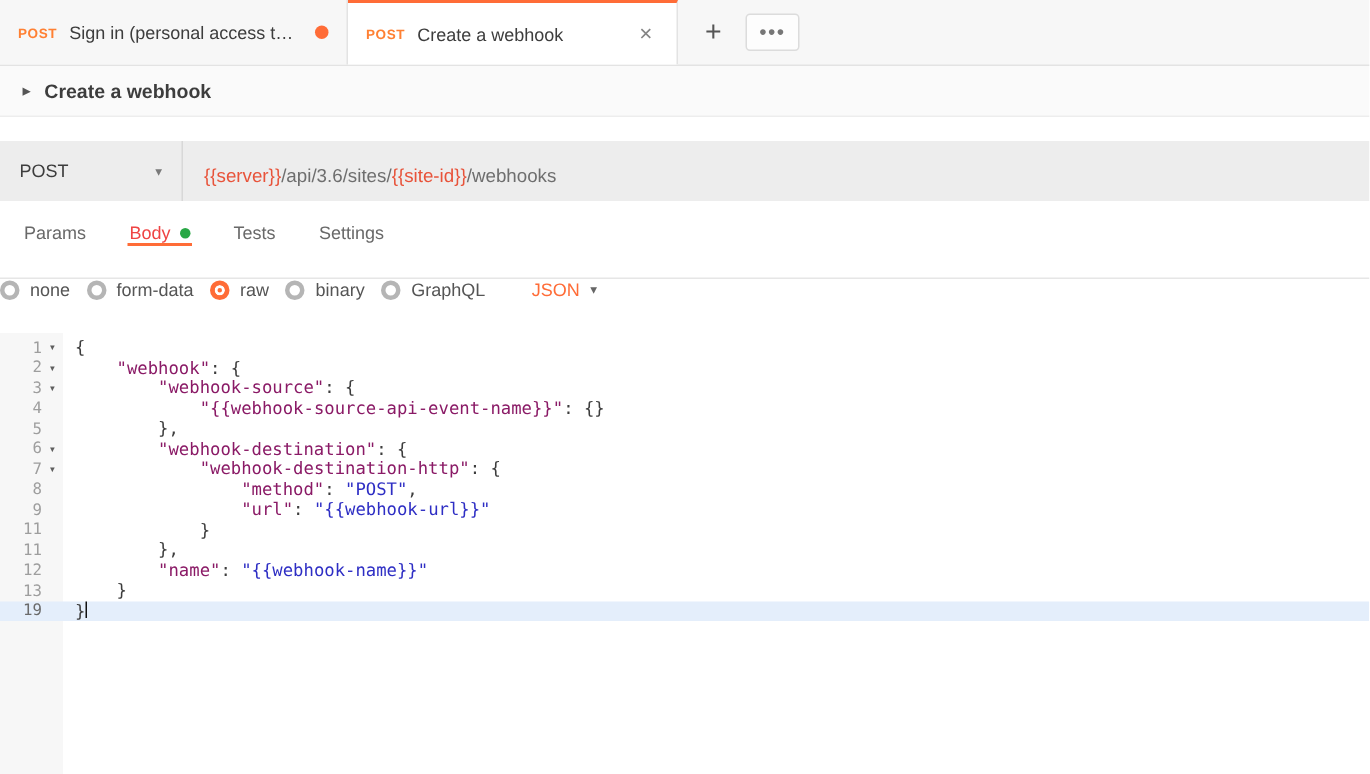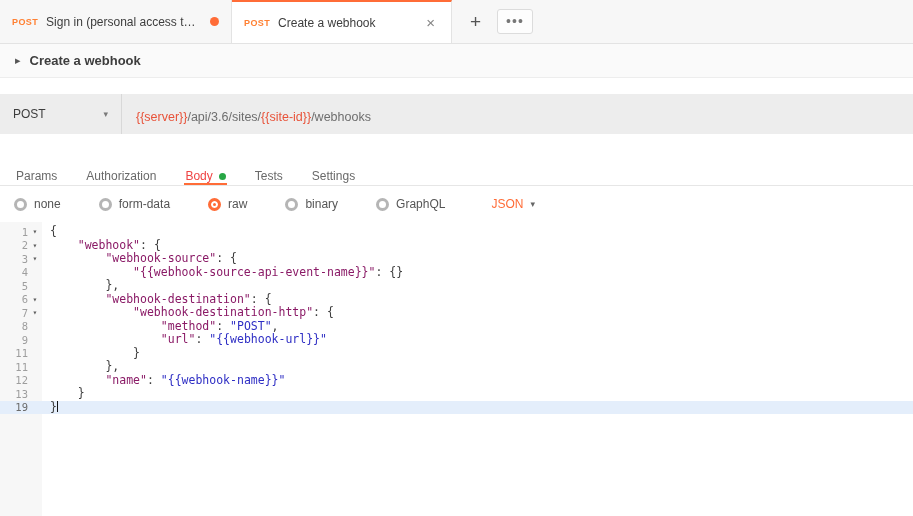--- a/index.html
+++ b/index.html
@@ -40,30 +40,30 @@
   .caret-right{color:#555;font-size:11px}
   .title-text{font-size:13px;font-weight:bold;color:#3d3d3d}
   
   .urlbar{margin-top:16px;height:40px;flex:none;display:flex;align-items:stretch;background:#ededed}
   .method-select{width:122px;flex:none;display:flex;align-items:center;justify-content:space-between;padding:0 13px;border-right:1px solid #d8d8d8;font-size:12px;color:#3d3d3d;cursor:pointer}
   .dd-caret{font-size:9px;color:#7a7a7a}
   .url-field{display:flex;align-items:flex-start;padding:16px 14px;font-size:12.5px;cursor:text}
   .url-field .var{color:var(--variable)}
   .url-field .plain{color:#6e6e6e}
   
-  .reqtabs{margin-top:14px;height:38px;flex:none;display:flex;align-items:flex-end;gap:27px;padding:0 15px;border-bottom:1px solid #e6e6e6;font-size:12px;color:#696969}
+  .reqtabs{margin-top:14px;height:38px;flex:none;display:flex;align-items:flex-start;gap:27px;padding:0 15px;border-bottom:1px solid #e6e6e6;font-size:12px;color:#696969}
   .reqtab{display:flex;align-items:center;gap:6px;cursor:pointer;border-bottom:2px solid transparent;padding:0 1px}
   .reqtab.active{color:#ef4444;border-bottom-color:var(--accent)}
   .green-dot{width:7px;height:7px;border-radius:50%;background:var(--body-dot)}
   
-  .bodytypes{height:36px;flex:none;display:flex;align-items:center;gap:38px;padding:0 14px;font-size:12px;color:#555}
+  .bodytypes{height:36px;flex:none;display:flex;align-items:flex-start;gap:11px;padding:0 0;font-size:12px;color:#555}
   .bt-option{display:flex;align-items:center;gap:7px;cursor:pointer}
   .radio{width:13px;height:13px;border-radius:50%;border:3px solid #b5b5b5;background:#fff;flex:none}
   .bt-option.selected .radio{border-color:var(--accent);background:var(--accent);box-shadow:inset 0 0 0 2px #fff}
-  .lang-select{display:flex;align-items:center;gap:7px;color:var(--accent);cursor:pointer;margin-left:8px}
+  .lang-select{display:flex;align-items:center;gap:7px;color:var(--accent);cursor:pointer;margin-left:20px}
   .lang-select .dd-caret{color:#666}
   
   .editor{flex:1;display:flex;font-family:"DejaVu Sans Mono",monospace;overflow:hidden}
   .gutter{width:42px;flex:none;background:#f7f7f7;padding-top:3px}
   .gutter-line{height:13.5px;display:flex;align-items:center;justify-content:flex-end;font-size:10.5px;color:#9e9e9e}
   .gutter-line .num{text-align:right}
   .gutter-line .fold{width:14px;text-align:center;font-size:8px;color:#5e5e5e}
   .gutter-line.current{background:var(--current-line);color:#6b6b6b}
   .code{flex:1;background:#fff;padding-top:3px;overflow:hidden}
   .code-line{height:13.5px;line-height:13.5px;font-size:11.5px;white-space:pre;padding-left:8px}
@@ -109,23 +109,20 @@
     <span class="plain">/api/3.6/sites/</span>
     <span class="var">{{site-id}}</span>
     <span class="plain">/webhooks</span>
   </div>
 </div>
 
 <div class="reqtabs">
   <div class="reqtab">
       <span>Params</span>
     </div>
-  <div class="reqtab">
-      <span>Authorization</span>
-    </div>
   <div class="reqtab active">
     <span>Body</span>
     <span class="green-dot"></span>
   </div>
   <div class="reqtab">
       <span>Tests</span>
     </div>
   <div class="reqtab">
       <span>Settings</span>
     </div>

